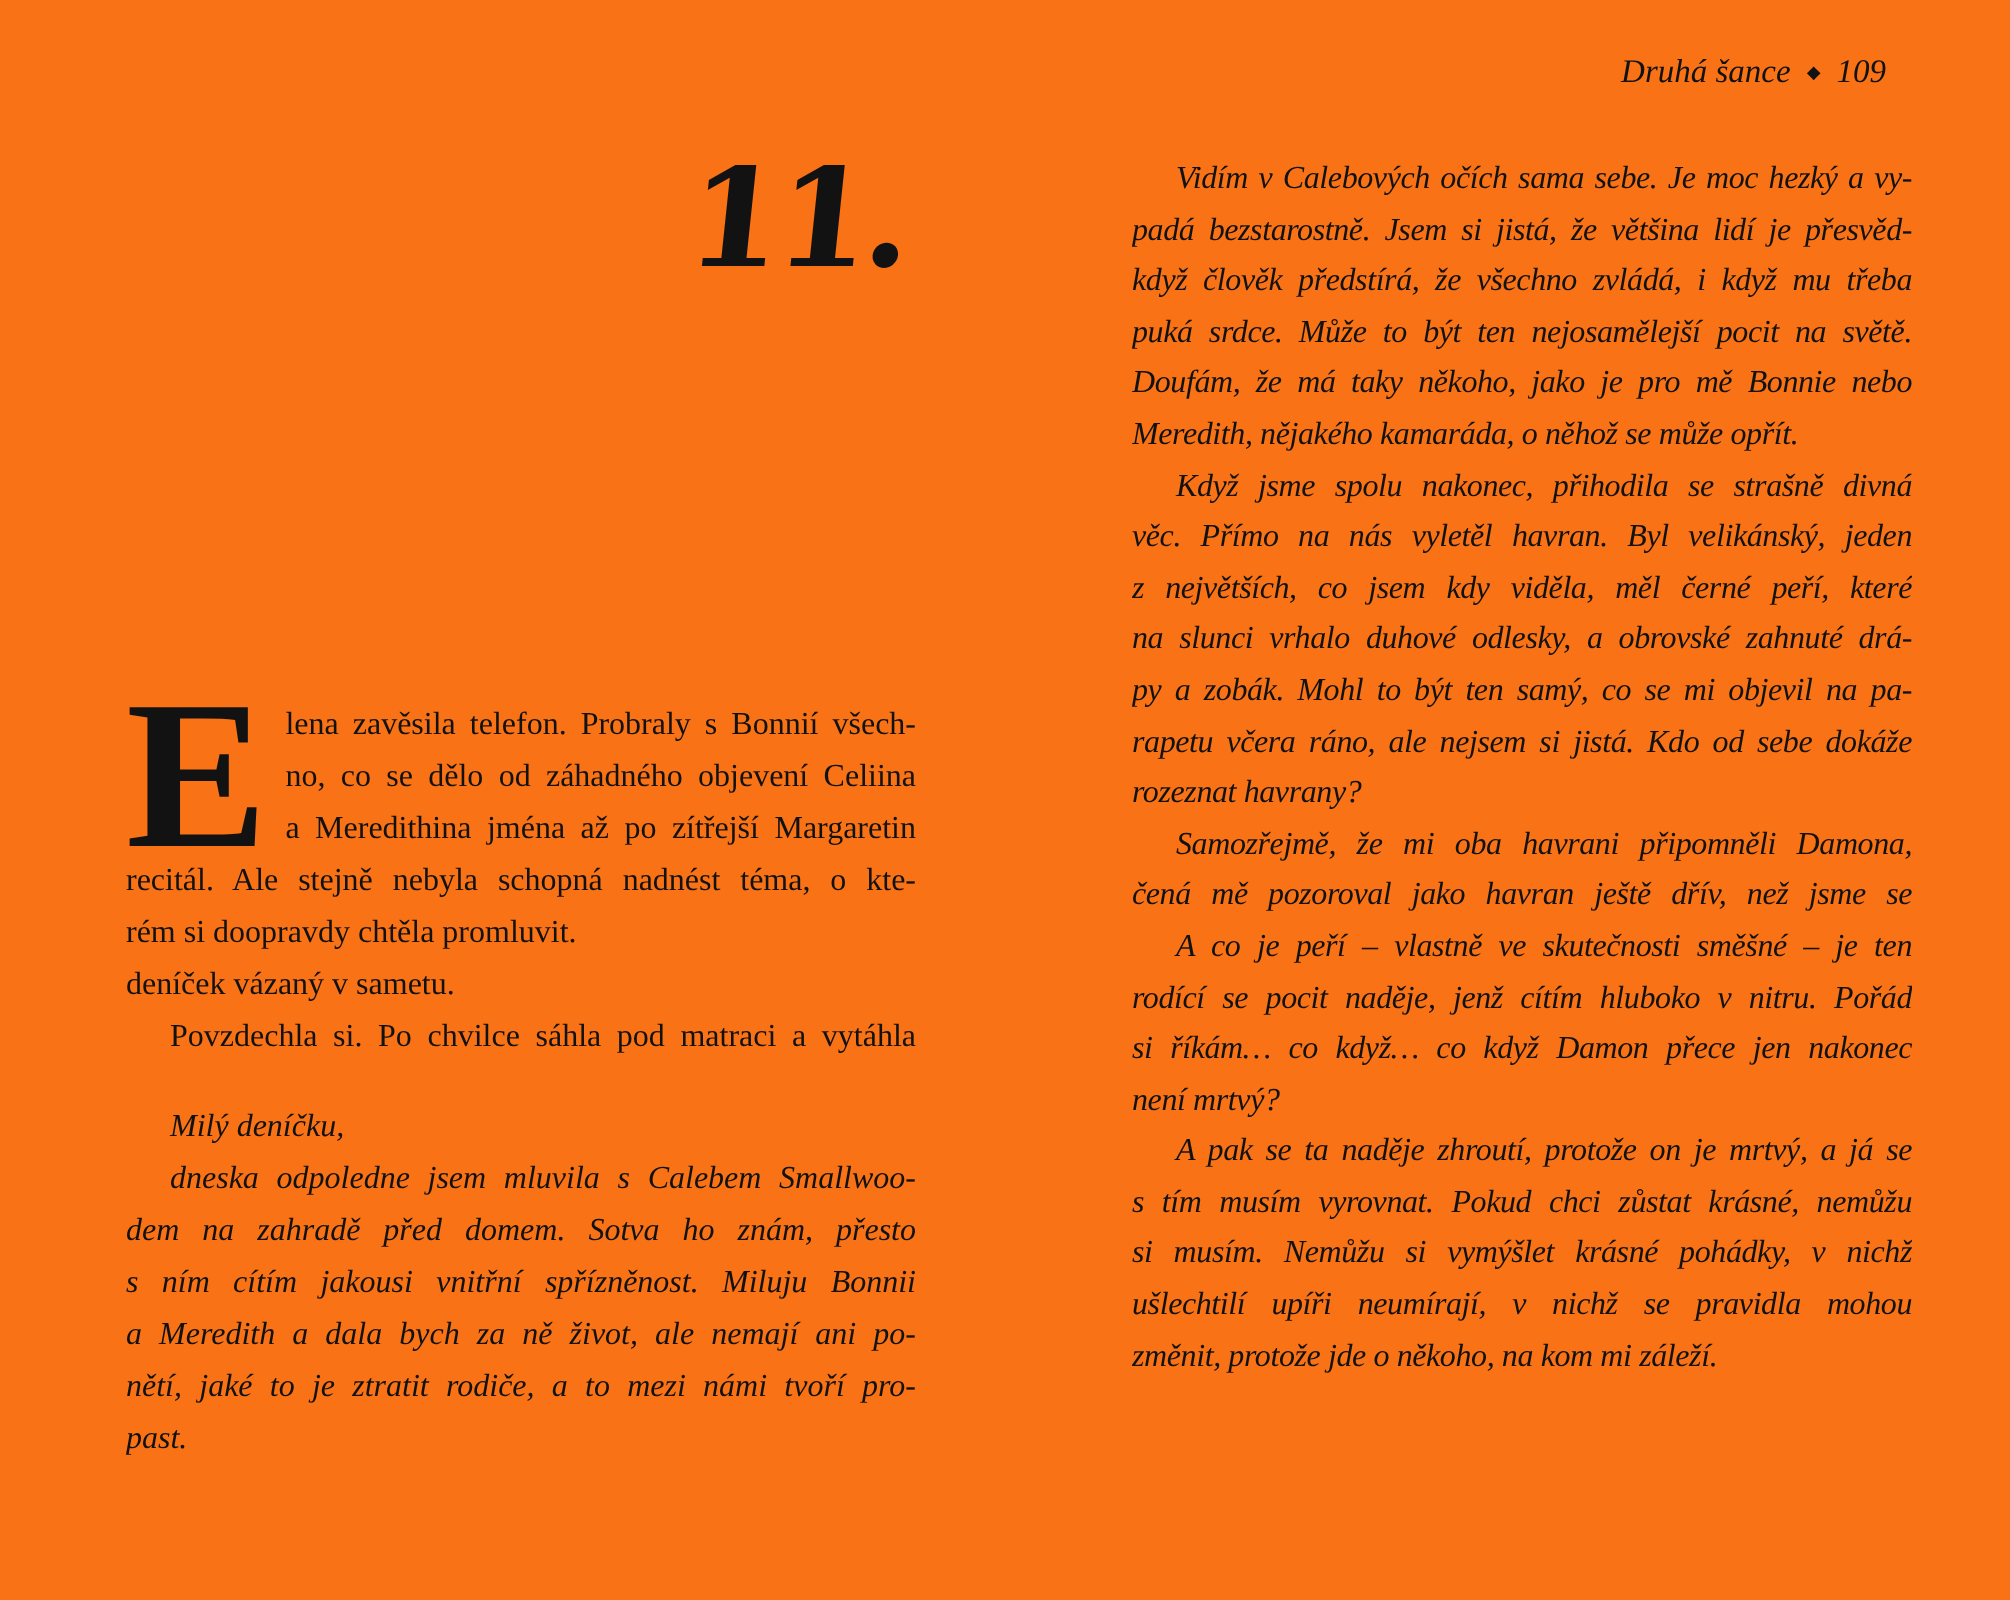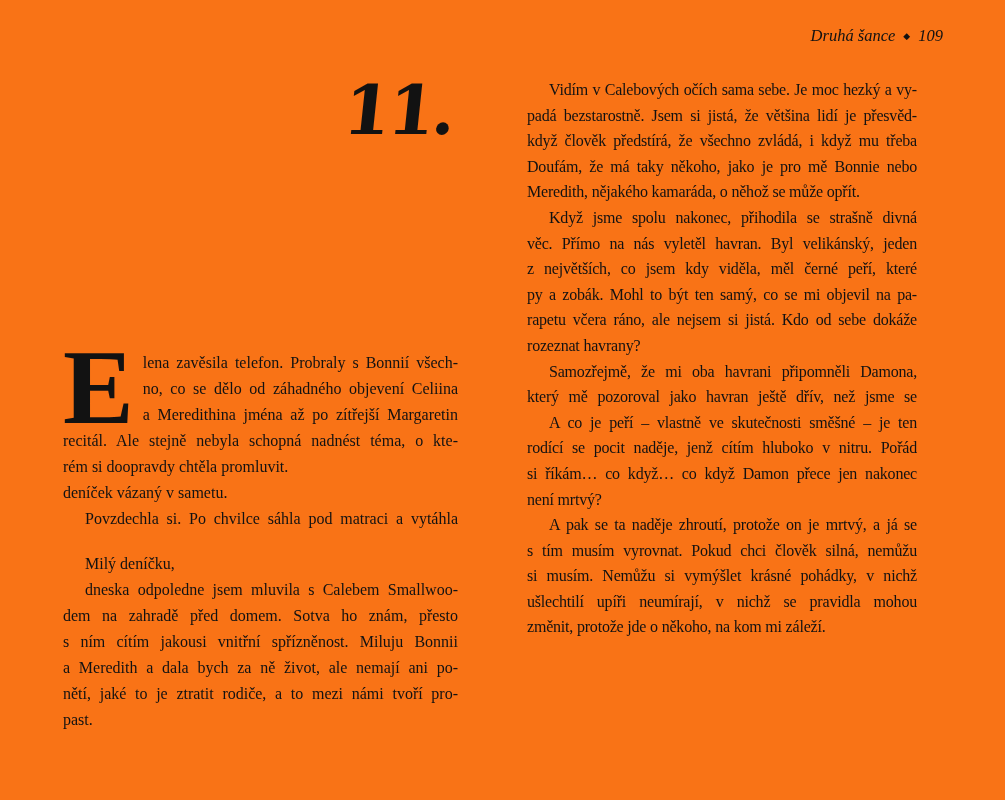--- a/index.html
+++ b/index.html
@@ -41,22 +41,22 @@
     font-weight: bold;
     font-size: 68px;
     line-height: 76px;
     letter-spacing: -3px;
     transform: skewX(-6deg);
   }
 
   
   .col { position: absolute; }
   .left-opening { left: 63px; top: 350px; width: 395px; }
-  .left-diary   { left: 63px; top: 551px; width: 395px; }
-  .right-col    { left: 527px; top: 77px; width: 390px; letter-spacing: -0.2px; }
+  .left-diary   { left: 63px; top: 551px; width: 395px; font-style: italic; }
+  .right-col    { left: 566px; top: 77px; width: 390px; font-style: italic; letter-spacing: -0.2px; }
 
   .line {
     font-size: 16px;
     line-height: 26px;
     height: 26px;
     overflow: hidden;
     text-align: justify;
     text-align-last: justify;
     white-space: normal;
   }
@@ -107,34 +107,36 @@
       <div class="line">s ním cítím jakousi vnitřní spřízněnost. Miluju Bonnii</div>
       <div class="line">a Meredith a dala bych za ně život, ale nemají ani po-</div>
       <div class="line">nětí, jaké to je ztratit rodiče, a to mezi námi tvoří pro-</div>
       <div class="line end">past.</div>
     </div>
 
   <div class="col right-col">
       <div class="line indent">Vidím v Calebových očích sama sebe. Je moc hezký a vy-</div>
       <div class="line">padá bezstarostně. Jsem si jistá, že většina lidí je přesvěd-</div>
       <div class="line">když člověk předstírá, že všechno zvládá, i když mu třeba</div>
+      <div class="line">puká srdce. Může to být ten nejosamělejší pocit na světě.</div>
       <div class="line">Doufám, že má taky někoho, jako je pro mě Bonnie nebo</div>
       <div class="line end">Meredith, nějakého kamaráda, o něhož se může opřít.</div>
       <div class="line indent">Když jsme spolu nakonec, přihodila se strašně divná</div>
       <div class="line">věc. Přímo na nás vyletěl havran. Byl velikánský, jeden</div>
       <div class="line">z největších, co jsem kdy viděla, měl černé peří, které</div>
+      <div class="line">na slunci vrhalo duhové odlesky, a obrovské zahnuté drá-</div>
       <div class="line">py a zobák. Mohl to být ten samý, co se mi objevil na pa-</div>
       <div class="line">rapetu včera ráno, ale nejsem si jistá. Kdo od sebe dokáže</div>
       <div class="line end">rozeznat havrany?</div>
       <div class="line indent">Samozřejmě, že mi oba havrani připomněli Damona,</div>
-      <div class="line">který mě pozoroval jako havran ještě dřív, než jsme se</div>
+      <div class="line">čená mě pozoroval jako havran ještě dřív, než jsme se</div>
       <div class="line indent">A co je peří – vlastně ve skutečnosti směšné – je ten</div>
       <div class="line">rodící se pocit naděje, jenž cítím hluboko v nitru. Pořád</div>
       <div class="line">si říkám… co když… co když Damon přece jen nakonec</div>
       <div class="line end">není mrtvý?</div>
       <div class="line indent">A pak se ta naděje zhroutí, protože on je mrtvý, a já se</div>
-      <div class="line">s tím musím vyrovnat. Pokud chci člověk silná, nemůžu</div>
+      <div class="line">s tím musím vyrovnat. Pokud chci zůstat krásné, nemůžu</div>
       <div class="line">si musím. Nemůžu si vymýšlet krásné pohádky, v nichž</div>
       <div class="line">ušlechtilí upíři neumírají, v nichž se pravidla mohou</div>
       <div class="line end">změnit, protože jde o někoho, na kom mi záleží.</div>
     </div>
 
 </div>
 
 </body></html>

